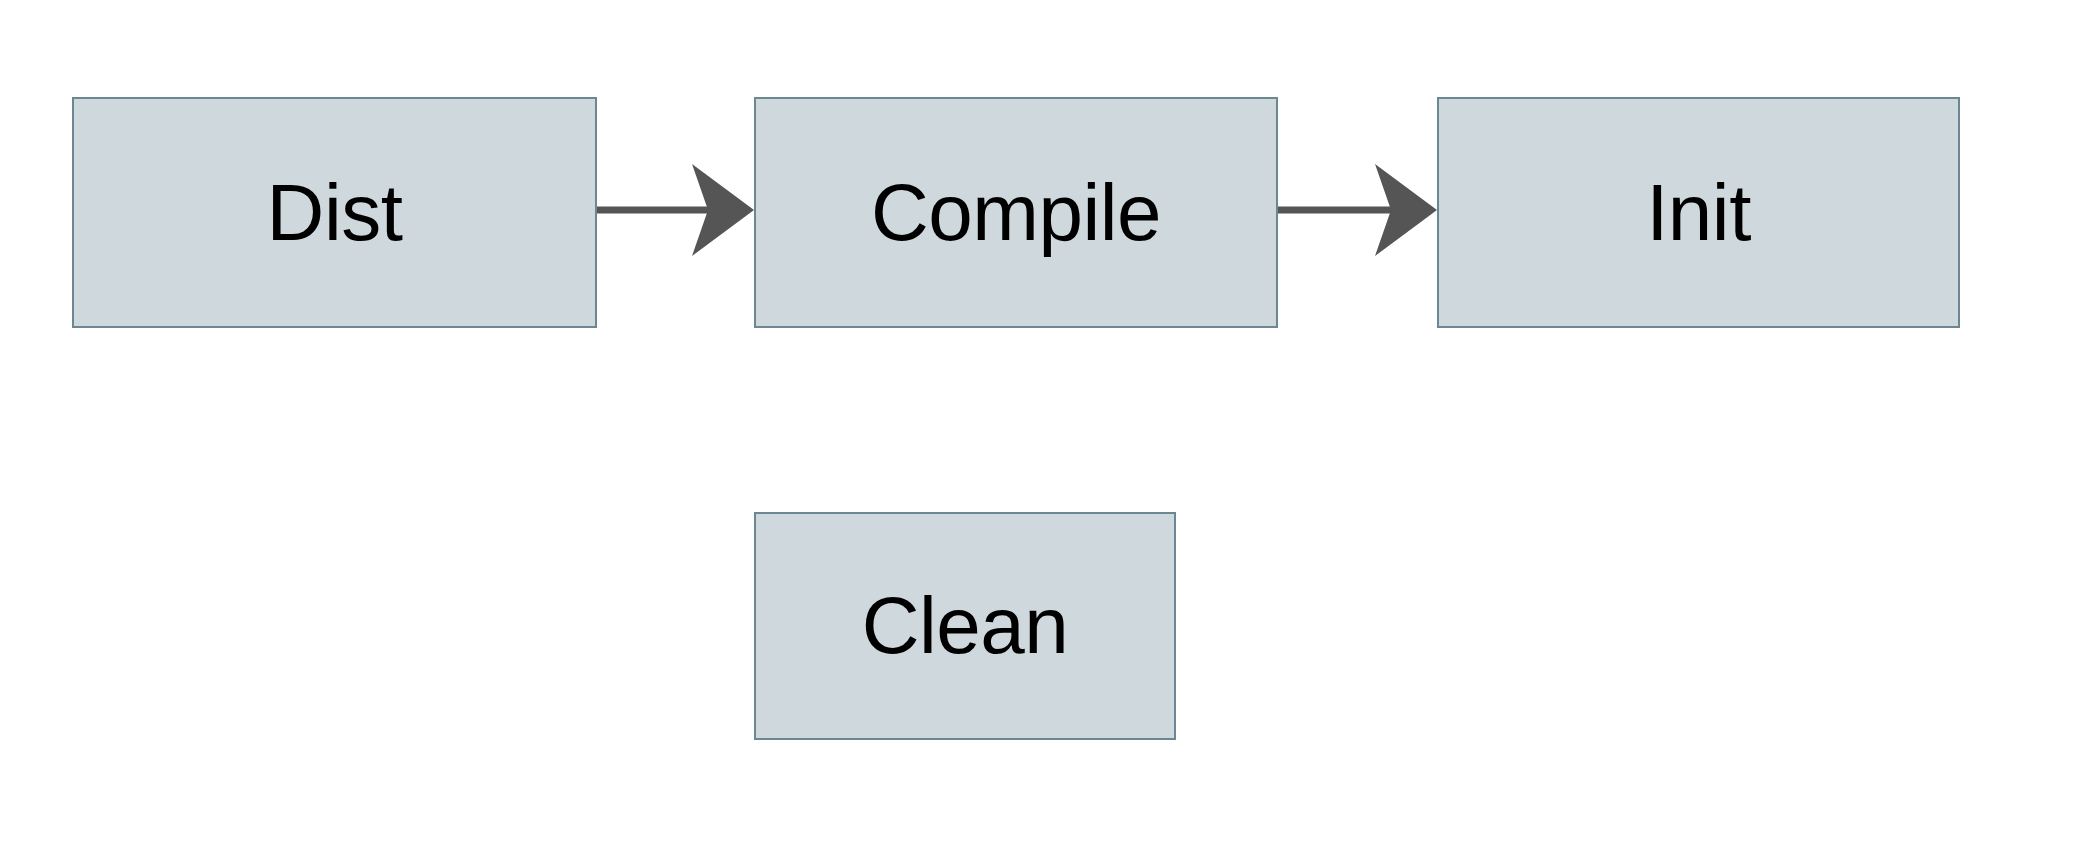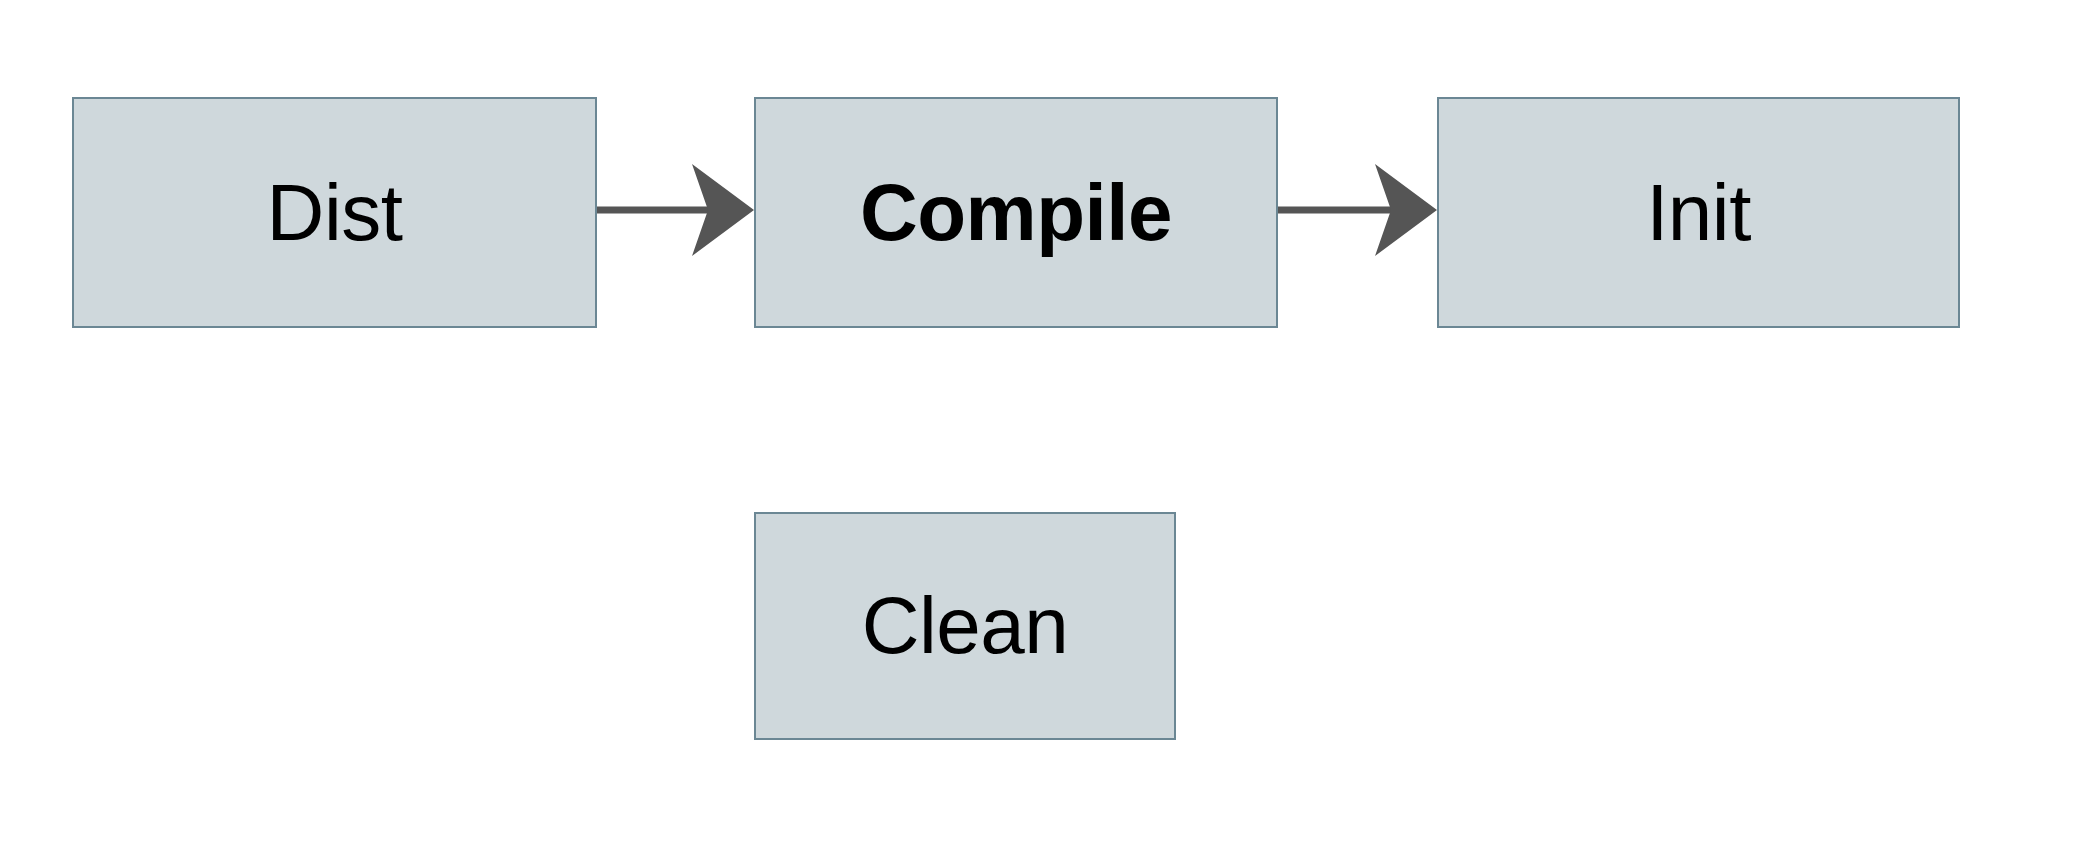--- a/index.html
+++ b/index.html
@@ -49,21 +49,21 @@
 </head>
 <body>
 
 <div id="canvas" style="width: 2078px; height: 848px; background: rgb(255, 255, 255);">
 
   <div class="node" id="node-dist" style="left: 72px; top: 97px; width: 525px; height: 231px; background: rgb(207, 216, 220); border-color: rgb(107, 135, 148); border-width: 2px; text-align: right;">
     <span class="node-label" style="font-size: 80px; color: rgb(0, 0, 0);">Dist</span>
   </div>
 
   <div class="node" id="node-compile" style="left: 754px; top: 97px; width: 524px; height: 231px; background: rgb(207, 216, 220); border-color: rgb(107, 135, 148); border-width: 2px;">
-    <span class="node-label" style="font-size: 80px; color: rgb(0, 0, 0); font-weight: bold;">Compile</span>
+    <span class="node-label" style="font-size: 80px; color: rgb(0, 0, 0);">Compile</span>
   </div>
 
   <div class="node" id="node-init" style="left: 1437px; top: 97px; width: 523px; height: 231px; background: rgb(207, 216, 220); border-color: rgb(107, 135, 148); border-width: 2px;">
     <span class="node-label" style="font-size: 80px; color: rgb(0, 0, 0);">Init</span>
   </div>
 
   <div class="node" id="node-clean" style="left: 754px; top: 512px; width: 422px; height: 228px; background: rgb(207, 216, 220); border-color: rgb(107, 135, 148); border-width: 2px;">
     <span class="node-label" style="font-size: 80px; color: rgb(0, 0, 0);">Clean</span>
   </div>
 

